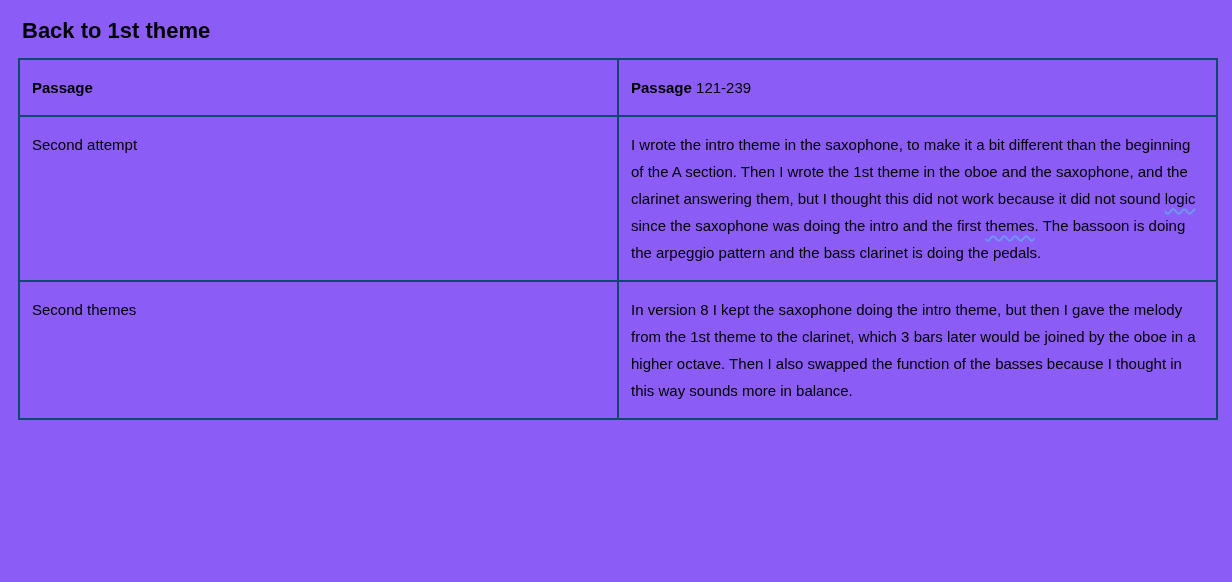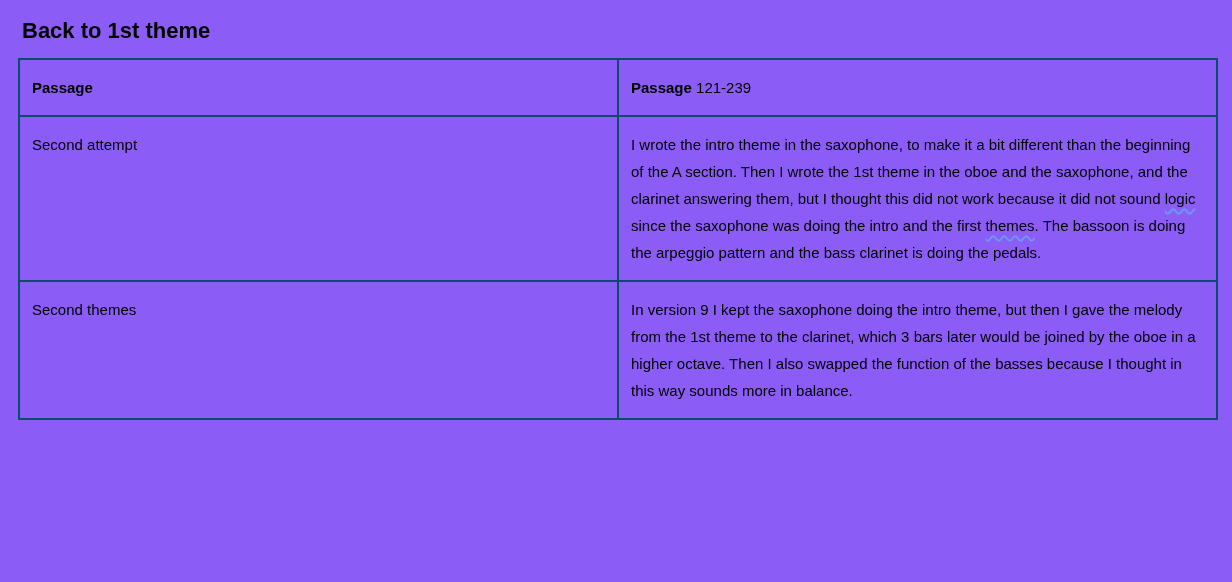--- a/index.html
+++ b/index.html
@@ -67,18 +67,18 @@
         </td>
       </tr>
 
       <tr>
         <td>Second attempt</td>
         <td><span>I wrote the intro theme in the saxophone, to make it a bit different than the beginning of the A section. Then I wrote the 1st theme in the oboe and the saxophone, and the clarinet answering them, but I thought this did not work because it did not sound </span><span class="spellcheck" style="text-decoration-color: rgb(107, 153, 238);">logic</span><span> since the saxophone was doing the intro and the first </span><span class="spellcheck" style="text-decoration-color: rgb(107, 153, 238);">themes</span><span>. The bassoon is doing the arpeggio pattern and the bass clarinet is doing the pedals.</span></td>
       </tr>
 
       <tr>
         <td>Second themes</td>
-        <td><span>In version 9 I kept the saxophone doing the intro theme, but then I gave the melody from the 1st theme to the clarinet, which 3 bars later would be joined by the oboe in a higher octave. Then I also swapped the function of the basses because I thought in this way sounds more in balance.</span></td>
+        <td><span>In version 8 I kept the saxophone doing the intro theme, but then I gave the melody from the 1st theme to the clarinet, which 3 bars later would be joined by the oboe in a higher octave. Then I also swapped the function of the basses because I thought in this way sounds more in balance.</span></td>
       </tr>
     </tbody>
   </table>
 
 </div>
 
 </body></html>

